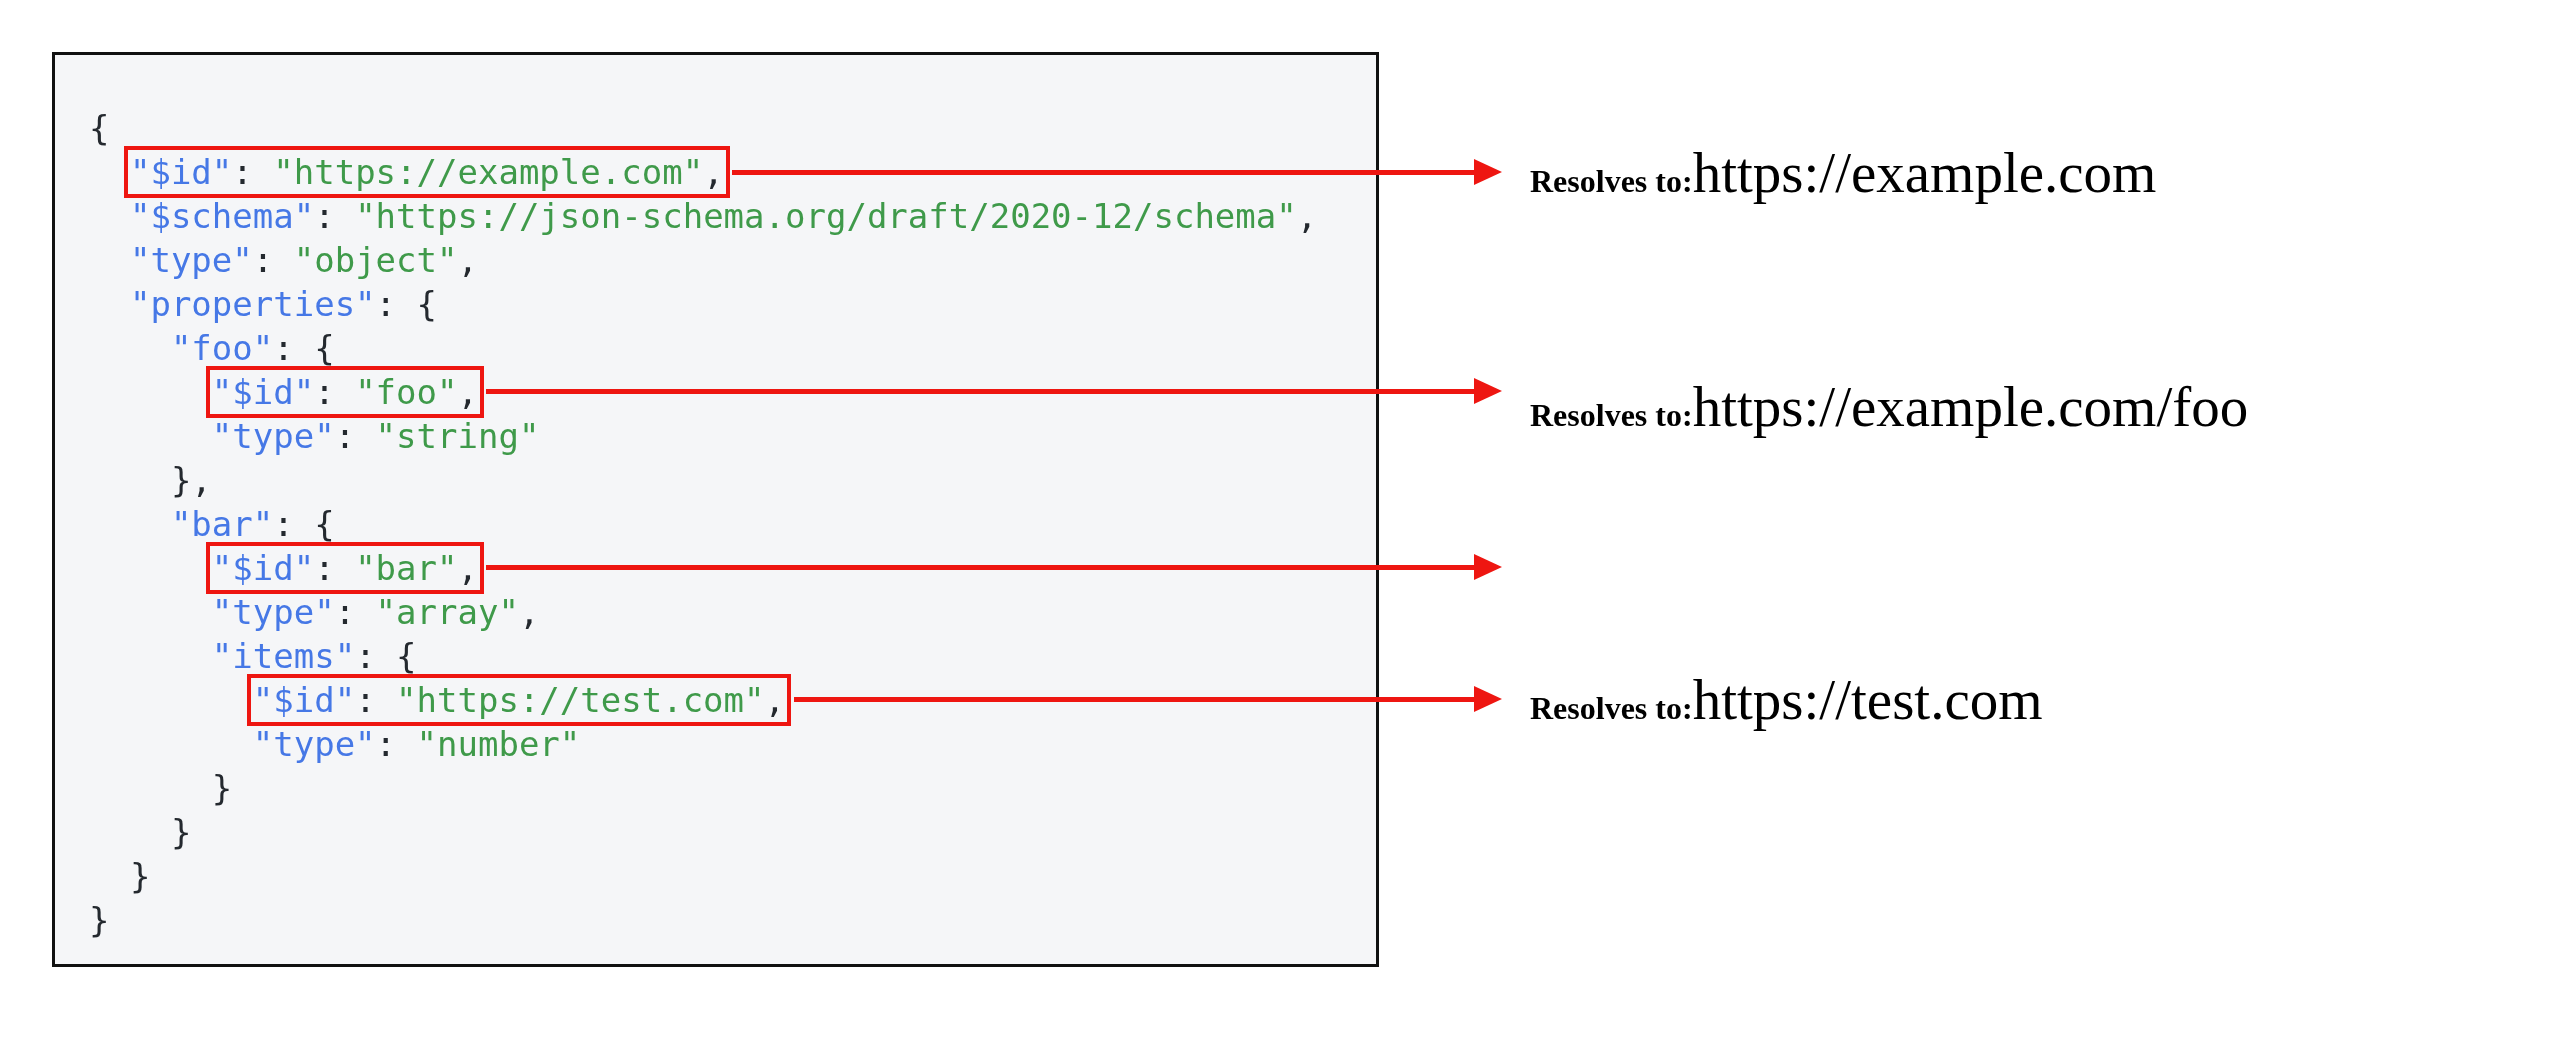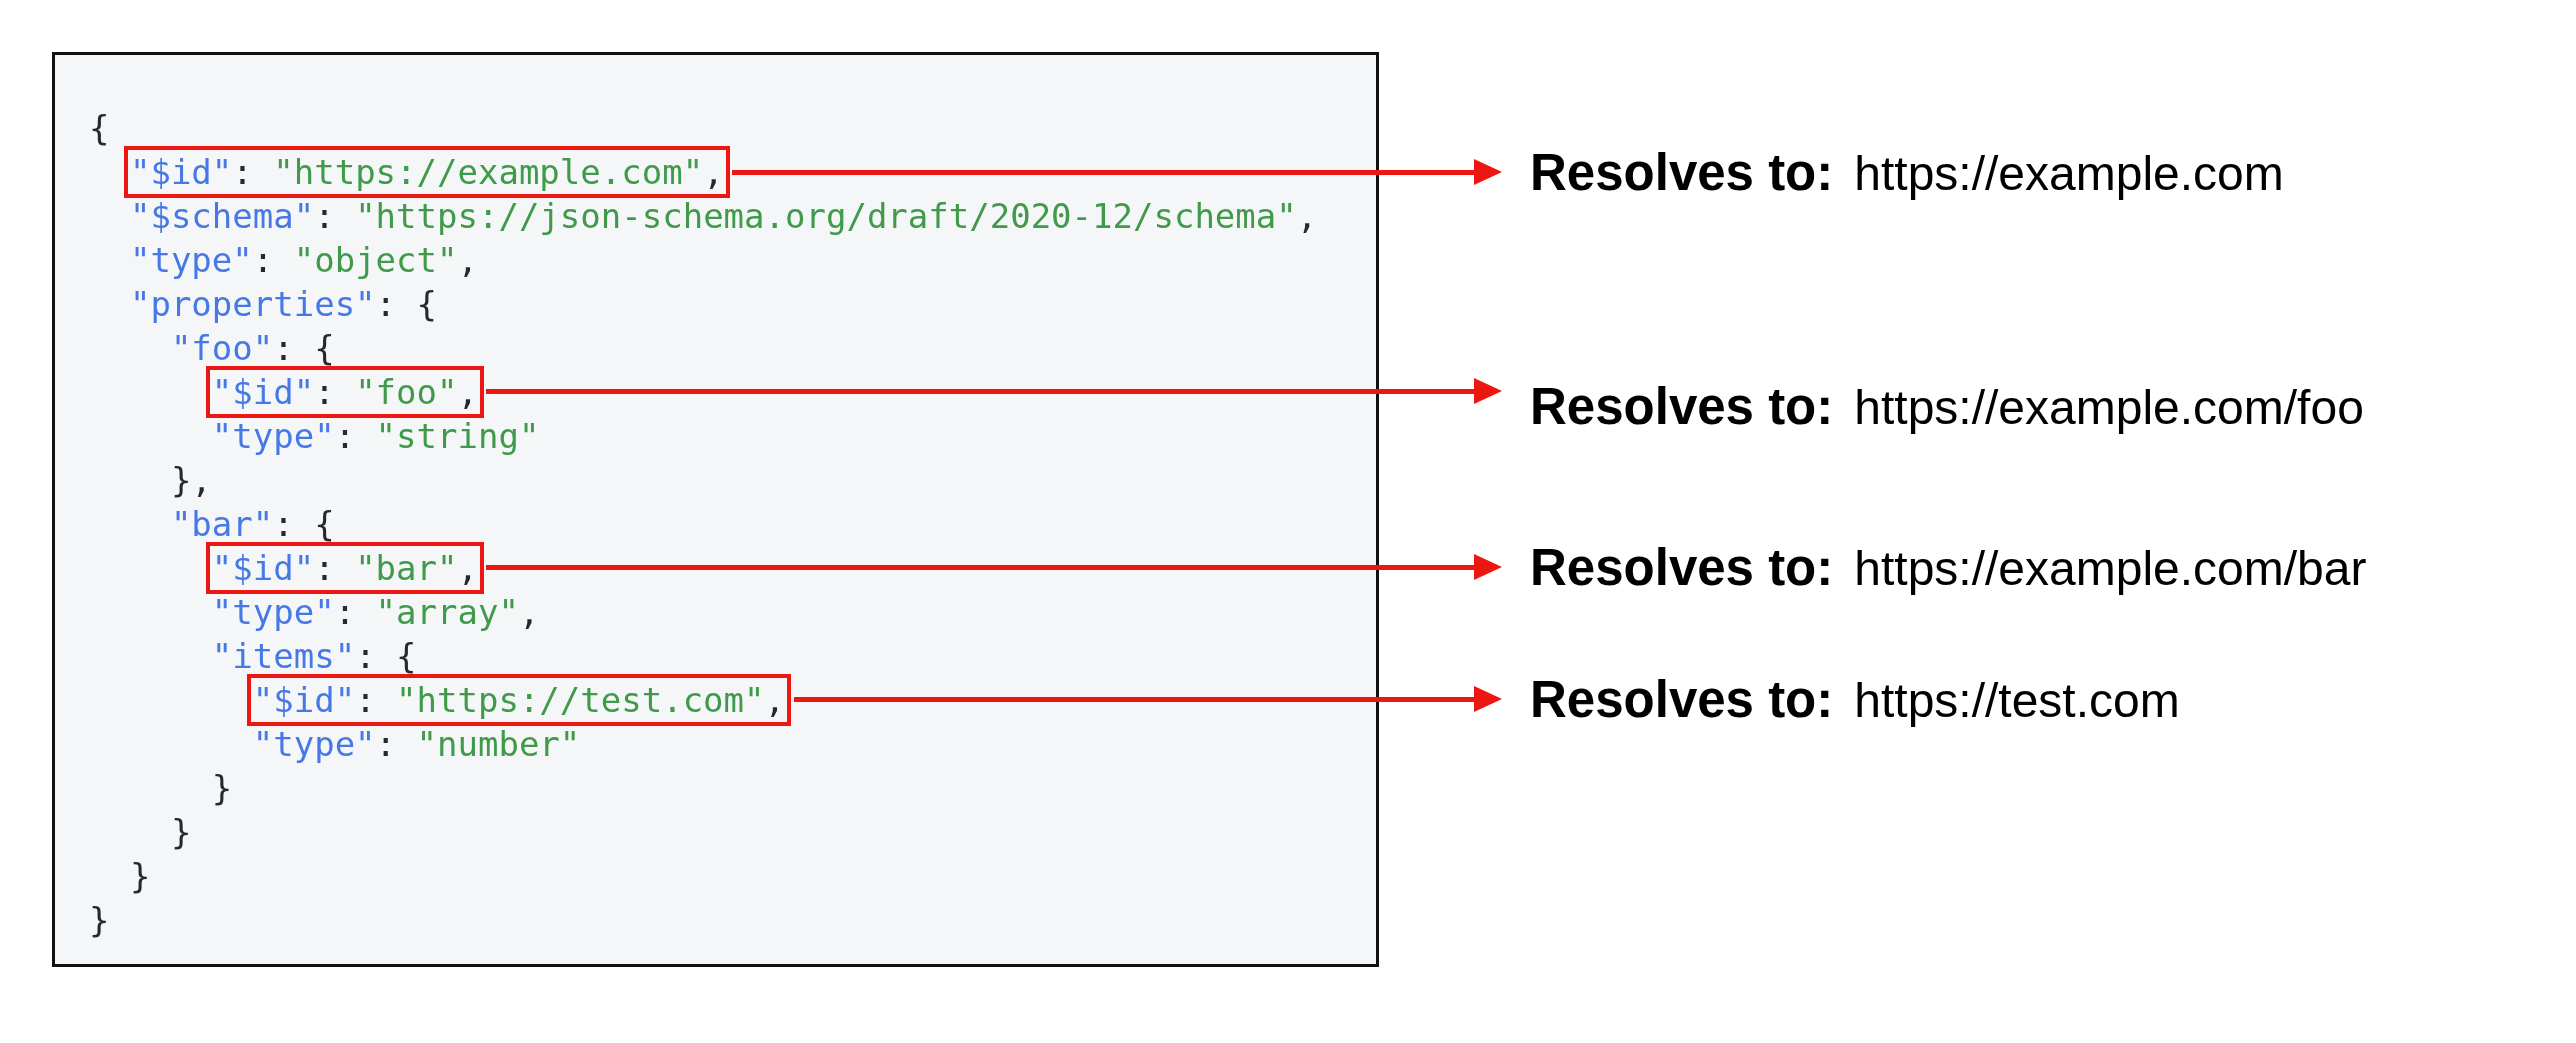--- a/index.html
+++ b/index.html
@@ -68,28 +68,27 @@
     border-bottom: 13.4px solid transparent;
   }
   .annotation-row {
     position: absolute;
     left: 1530px;
     transform: translateY(-50%);
     white-space: nowrap;
     color: var(--label-color);
   }
   .resolves-label {
-    font-family: Liberation Sans, sans-serif;
+    font-family: Liberation Serif, serif;
     font-weight: bold;
-    font-size: 51px;
+    font-size: 32px;
   }
   .resolves-url {
-    font-family: Liberation Sans, sans-serif;
-    font-size: 48px;
-    margin-left: 21px;
+    font-family: Liberation Serif, serif;
+    font-size: 57px;
   }
 </style>
 </head>
 <body>
 
 <div class="canvas">
 
   <div class="code-panel">
     <pre class="code" id="json-code"><div class="line"><span class="tok-p">{</span></div><div class="line">  <span class="hl-box"><span class="tok-k">"$id"</span><span class="tok-p">: </span><span class="tok-s">"https://example.com"</span><span class="tok-p">,</span></span></div><div class="line">  <span class="tok-k">"$schema"</span><span class="tok-p">: </span><span class="tok-s">"https://json-schema.org/draft/2020-12/schema"</span><span class="tok-p">,</span></div><div class="line">  <span class="tok-k">"type"</span><span class="tok-p">: </span><span class="tok-s">"object"</span><span class="tok-p">,</span></div><div class="line">  <span class="tok-k">"properties"</span><span class="tok-p">: {</span></div><div class="line">    <span class="tok-k">"foo"</span><span class="tok-p">: {</span></div><div class="line">      <span class="hl-box"><span class="tok-k">"$id"</span><span class="tok-p">: </span><span class="tok-s">"foo"</span><span class="tok-p">,</span></span></div><div class="line">      <span class="tok-k">"type"</span><span class="tok-p">: </span><span class="tok-s">"string"</span></div><div class="line">    <span class="tok-p">},</span></div><div class="line">    <span class="tok-k">"bar"</span><span class="tok-p">: {</span></div><div class="line">      <span class="hl-box"><span class="tok-k">"$id"</span><span class="tok-p">: </span><span class="tok-s">"bar"</span><span class="tok-p">,</span></span></div><div class="line">      <span class="tok-k">"type"</span><span class="tok-p">: </span><span class="tok-s">"array"</span><span class="tok-p">,</span></div><div class="line">      <span class="tok-k">"items"</span><span class="tok-p">: {</span></div><div class="line">        <span class="hl-box"><span class="tok-k">"$id"</span><span class="tok-p">: </span><span class="tok-s">"https://test.com"</span><span class="tok-p">,</span></span></div><div class="line">        <span class="tok-k">"type"</span><span class="tok-p">: </span><span class="tok-s">"number"</span></div><div class="line">      <span class="tok-p">}</span></div><div class="line">    <span class="tok-p">}</span></div><div class="line">  <span class="tok-p">}</span></div><div class="line"><span class="tok-p">}</span></div></pre>
   </div>
@@ -98,21 +97,18 @@
   <div class="arrow" style="left:486px;  top:389px; width:988px;"></div>
   <div class="arrow" style="left:486px;  top:565px; width:988px;"></div>
   <div class="arrow" style="left:794px; top:697px; width:680px;"></div>
 
   <div class="annotation-row" style="top:172px;">
     <span class="resolves-label">Resolves to:</span><span class="resolves-url">https://example.com</span>
   </div>
   <div class="annotation-row" style="top:406px;">
     <span class="resolves-label">Resolves to:</span><span class="resolves-url">https://example.com/foo</span>
   </div>
-  <div class="annotation-row" style="top:567px;">
-    <span class="resolves-label">Resolves to:</span><span class="resolves-url">https://example.com/bar</span>
-  </div>
   <div class="annotation-row" style="top:699px;">
     <span class="resolves-label">Resolves to:</span><span class="resolves-url">https://test.com</span>
   </div>
 
 </div>
 
 
 </body></html>

